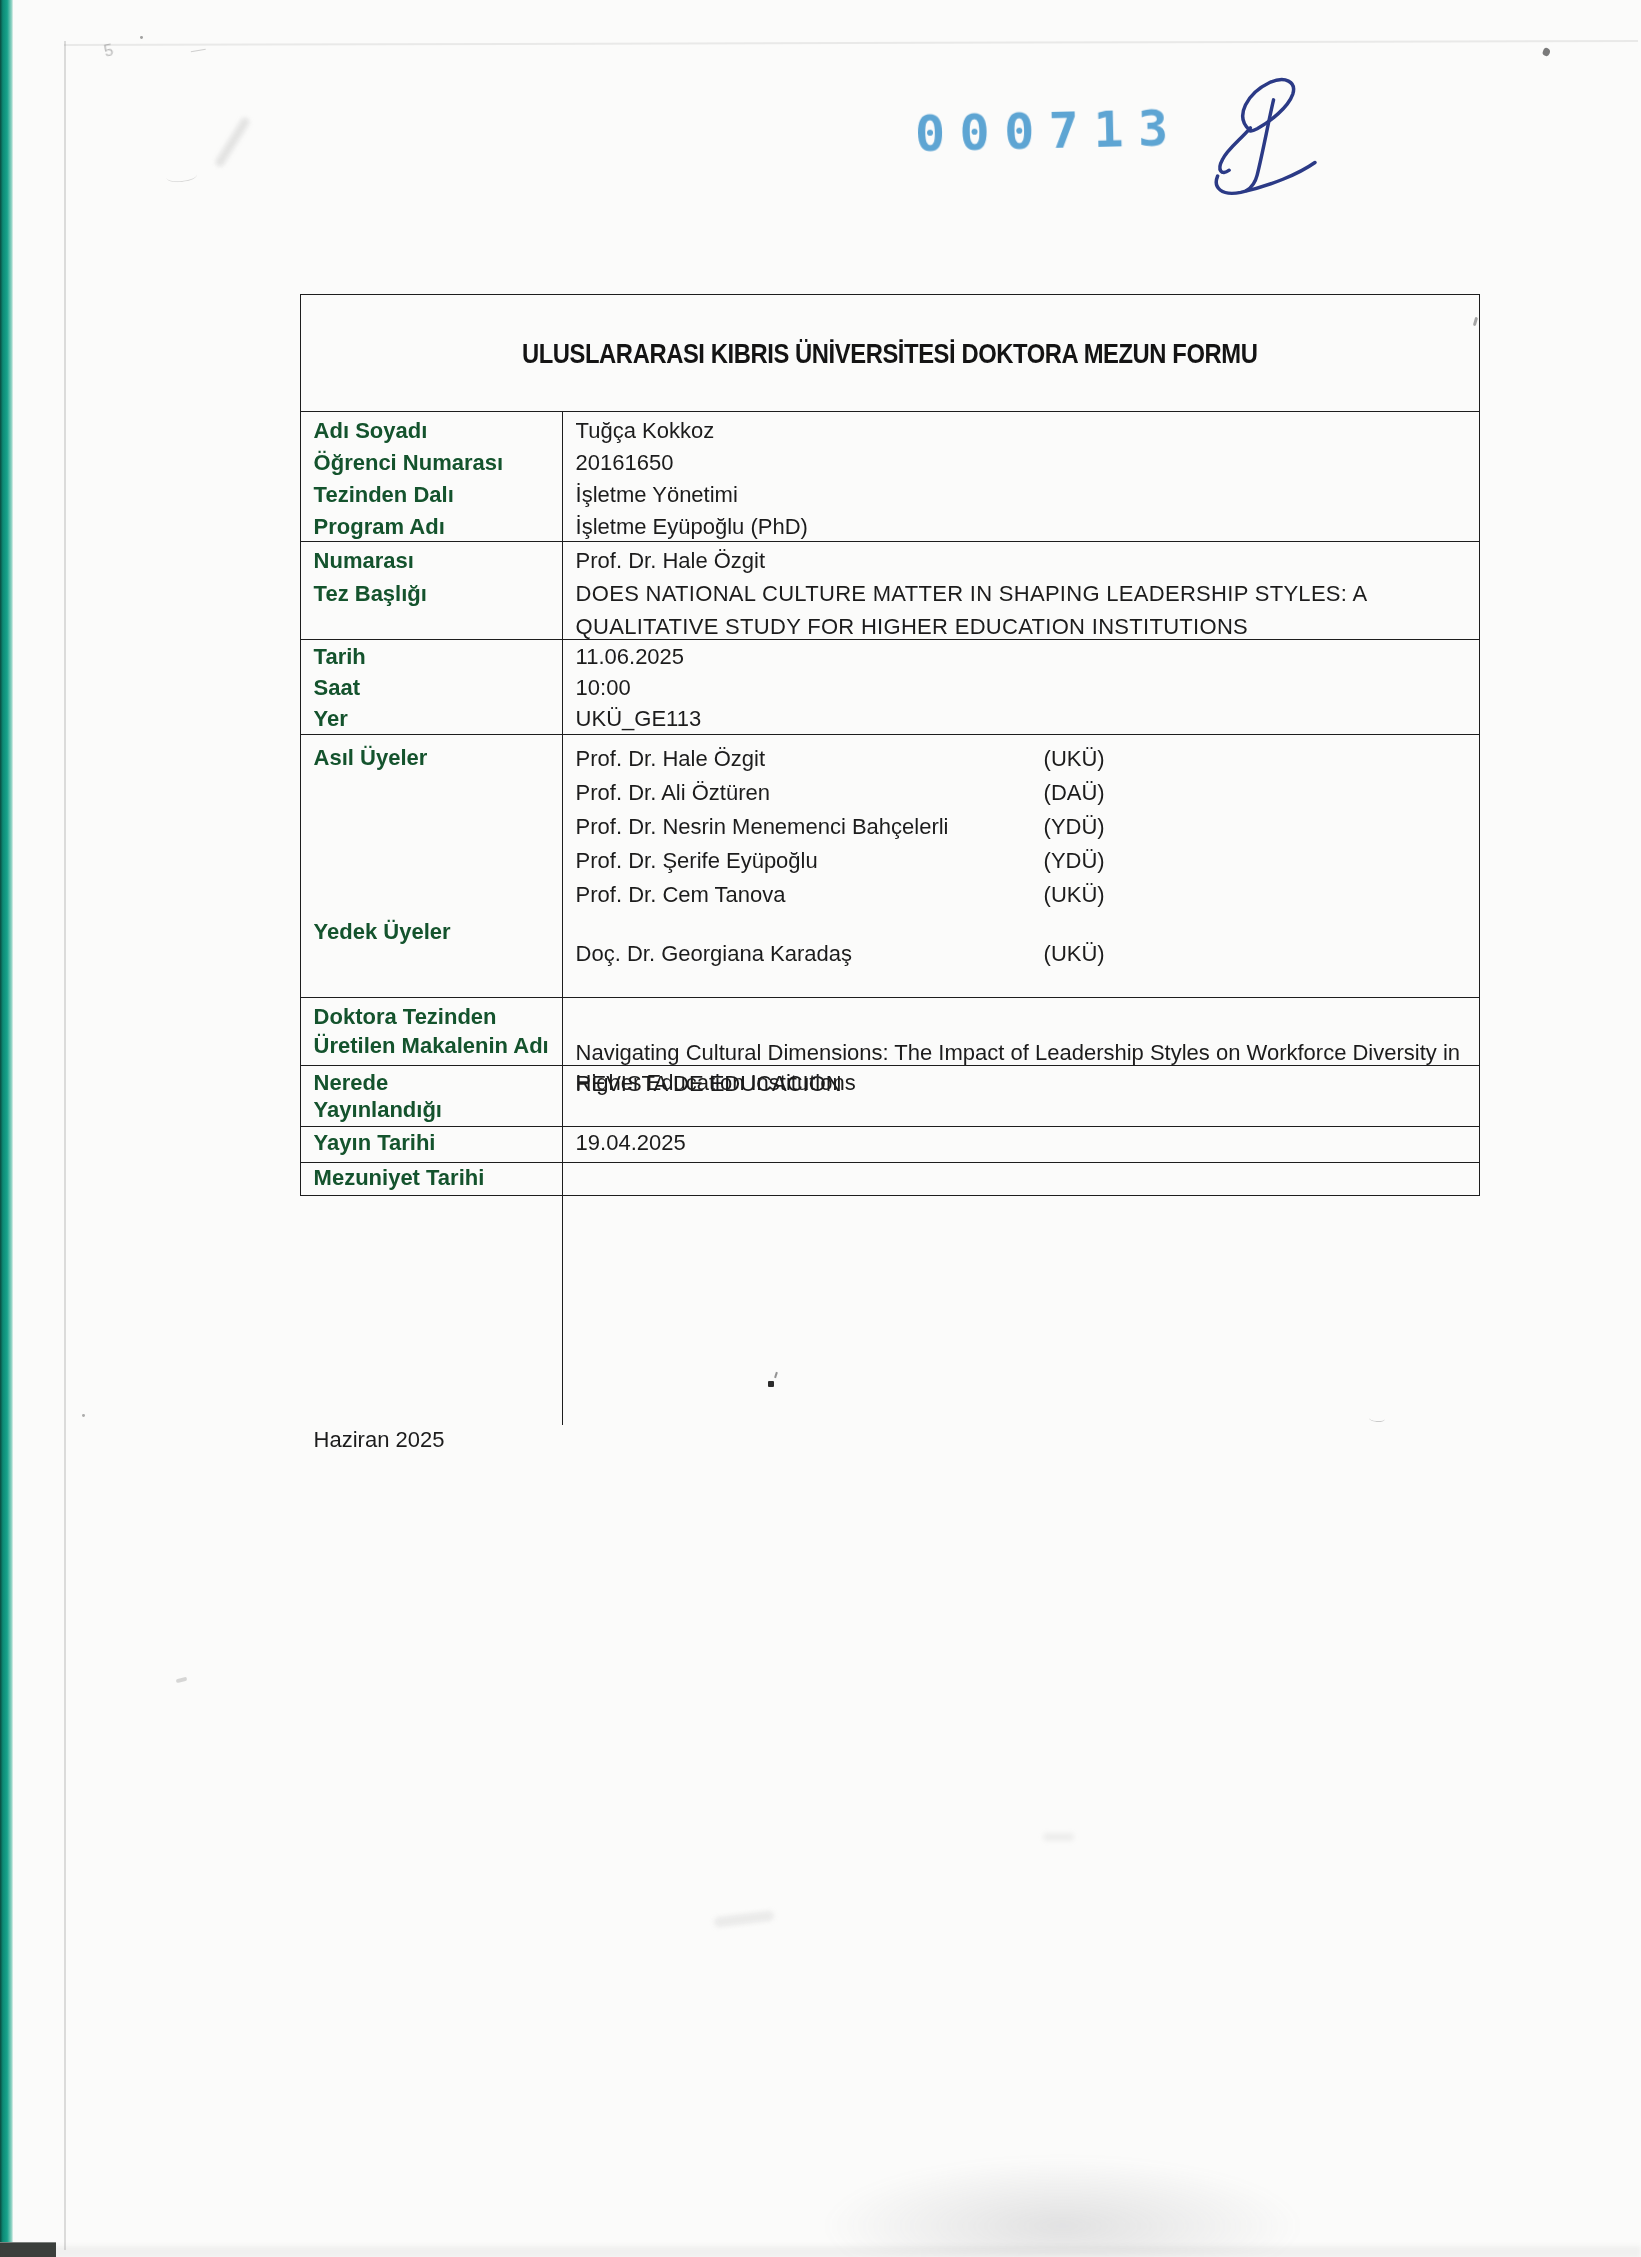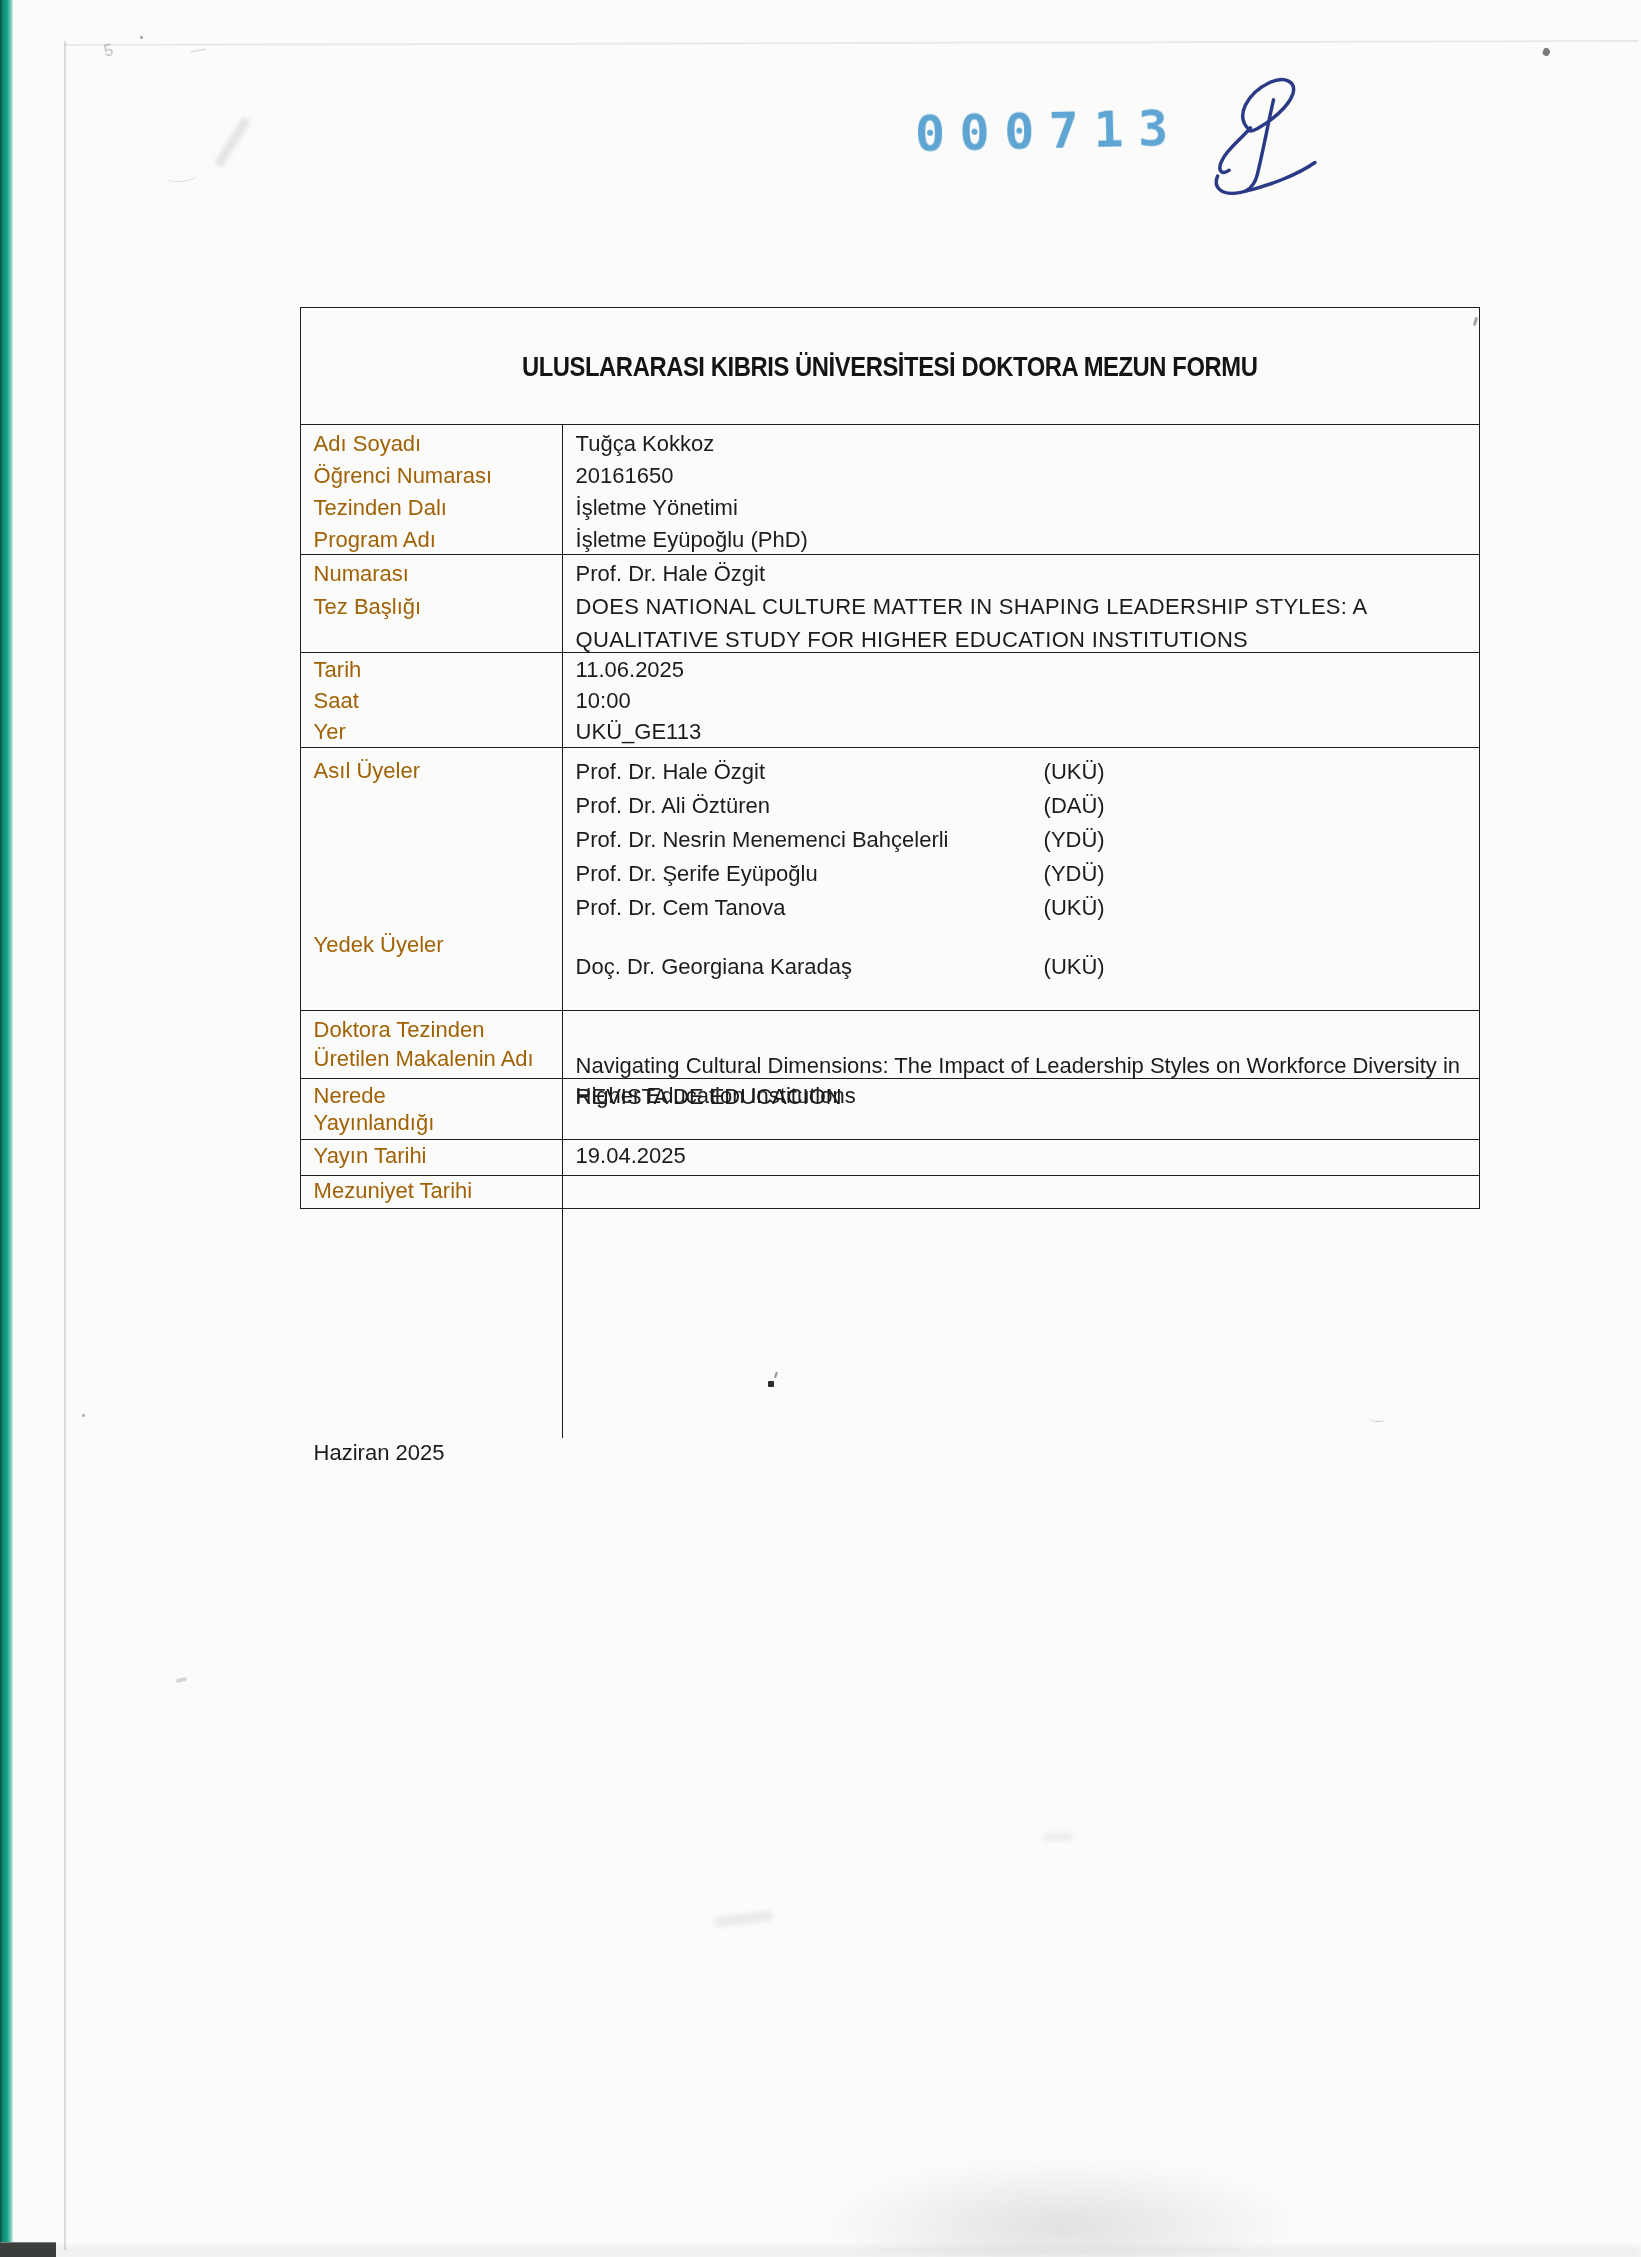--- a/index.html
+++ b/index.html
@@ -29,34 +29,34 @@
     font-family:"DejaVu Sans Mono", monospace;
     font-size:50px; font-weight:bold; letter-spacing:14.5px;
     color:#4e9ccf; opacity:.9; transform:rotate(-1.3deg);
     filter:blur(0.4px);
   }
   
   .signature { position:absolute; left:1199px; top:70px; }
 
   
   .form-table {
-    position:absolute; left:300px; top:307px; width:1180px;
+    position:absolute; left:300px; top:294px; width:1180px;
     border:1.9px solid #1d1d1d;
     background:transparent;
     font-size:22px; line-height:33px;
   }
   .row { display:flex; border-top:1.9px solid #1d1d1d; }
   .row.header { border-top:none; height:116px; align-items:center; justify-content:center; }
   .form-title {
     font-weight:bold; font-size:28px; letter-spacing:-0.5px;
     transform:scaleX(.85); transform-origin:center; white-space:nowrap; color:#141414;
   }
   .label-cell {
     width:262px; flex:0 0 262px; border-right:1.9px solid #1d1d1d;
-    padding:1.9px 5.8px 0 12.6px; font-weight:normal; color:#a16207;
+    padding:1.9px 5.8px 0 12.6px; font-weight:bold; color:#14532d;
   }
   .value-cell { flex:1 1 auto; padding:1.9px 9.7px 0 12.6px; }
   .r1 { height:130px; } .r1 .label-cell, .r1 .value-cell { line-height:32px; padding-top:2.9px; }
   .r2 { height:98px; } .r2 .label-cell, .r2 .value-cell { line-height:33px; }
   .r3 { height:95px;  } .r3 .label-cell, .r3 .value-cell { line-height:31px; padding-top:1px; }
   .r4 { height:263px; } .r4 .label-cell { padding-top:5.8px; }
   .r4 .value-cell { padding-top:6.8px; }
   .member { position:relative; line-height:34px; white-space:nowrap; }
   .member .aff { position:absolute; left:468px; }
   .substitute-label { margin-top:141px; }

